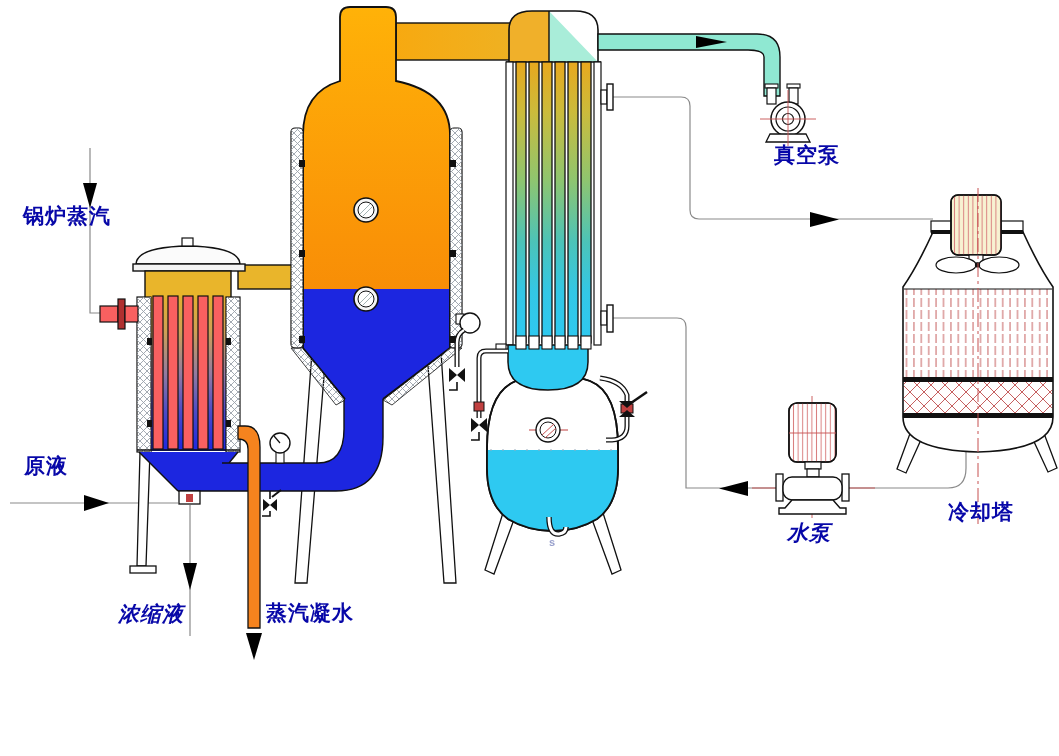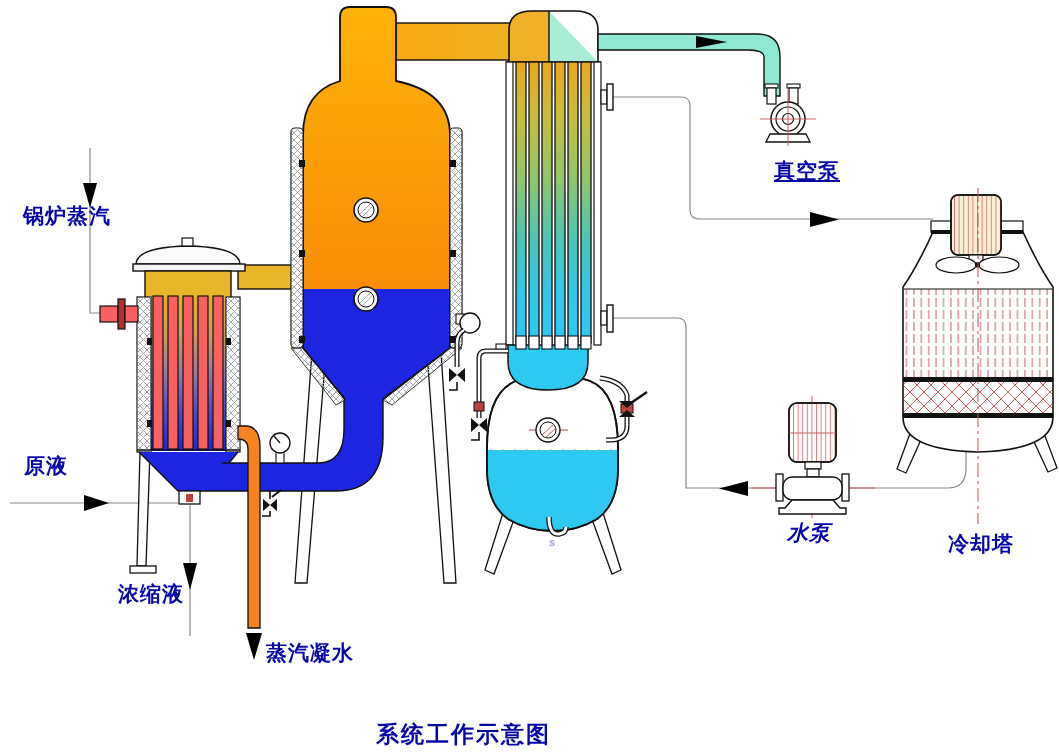--- a/index.html
+++ b/index.html
@@ -303,20 +303,19 @@
     <rect x="807" y="469" width="12" height="8" fill="#fff" stroke="#111" stroke-width="1.2"></rect>
     <rect x="776" y="474" width="7" height="27" fill="#fff" stroke="#111" stroke-width="1.3"></rect>
     <rect x="842" y="474" width="7" height="27" fill="#fff" stroke="#111" stroke-width="1.3"></rect>
     <rect x="783" y="477" width="59" height="23" rx="9" fill="#fff" stroke="#111" stroke-width="1.4"></rect>
     <polygon points="792,500 833,500 840,508 846,508 846,514 779,514 779,508 785,508" fill="#fff" stroke="#111" stroke-width="1.4"></polygon>
   </g>
 </svg>
 
 <div class="lbl" style="left:23px;top:204px;">锅炉蒸汽</div>
 <div class="lbl" style="left:24px;top:454px;">原液</div>
-<div class="lbl" style="left:118px;top:582px;">浓缩液</div>
-<div class="lbl" style="left:266px;top:601px;margin-top:40px;">蒸汽凝水</div>
-<div class="lbl" style="left:774px;top:159px;text-decoration:underline;">真空泵</div>
+<div class="lbl" style="left:118px;top:602px;font-style:italic;">浓缩液</div>
+<div class="lbl" style="left:266px;top:601px;">蒸汽凝水</div>
+<div class="lbl" style="left:774px;top:143px;">真空泵</div>
 <div class="lbl" style="left:787px;top:521px;font-style:italic;">水泵</div>
-<div class="lbl" style="left:948px;top:532px;">冷却塔</div>
+<div class="lbl" style="left:948px;top:500px;">冷却塔</div>
 <div class="lbl-s" style="left:549px;top:536px;">s</div>
-<div class="lbl-title" style="left:376px;top:719px;">系统工作示意图</div>
 </div>
 
 </body></html>

